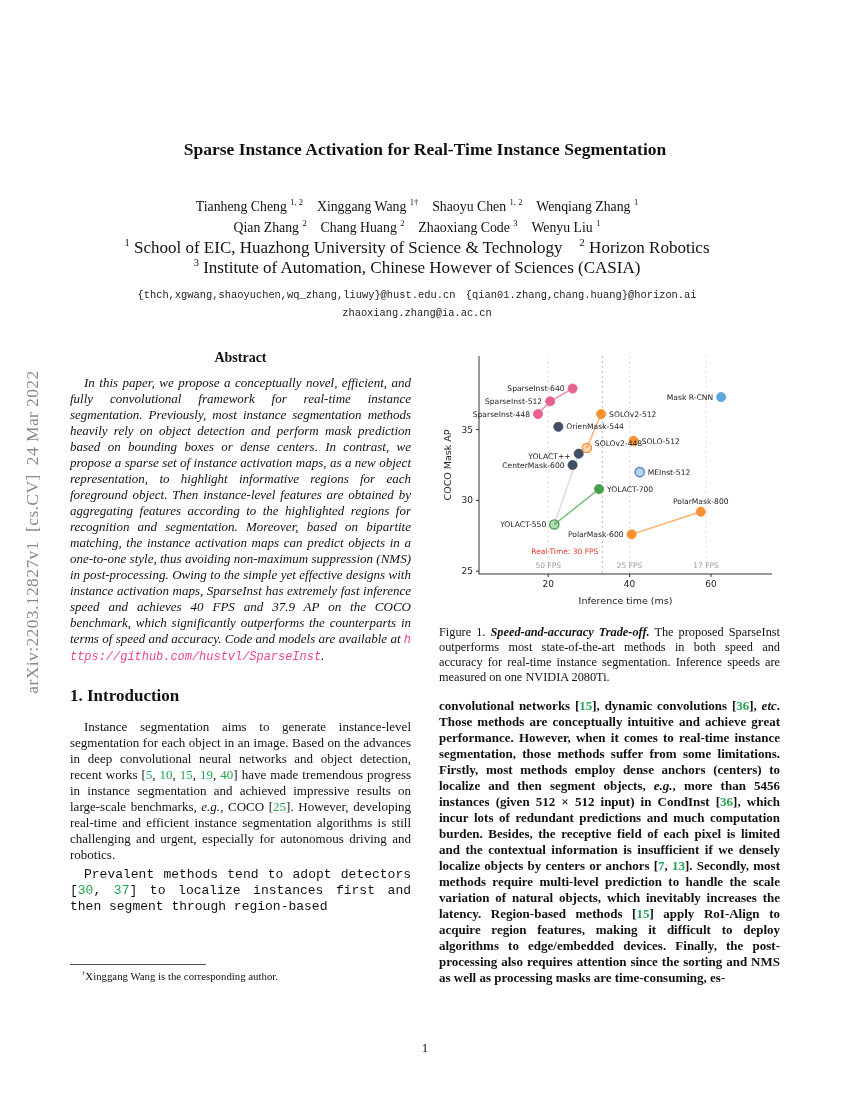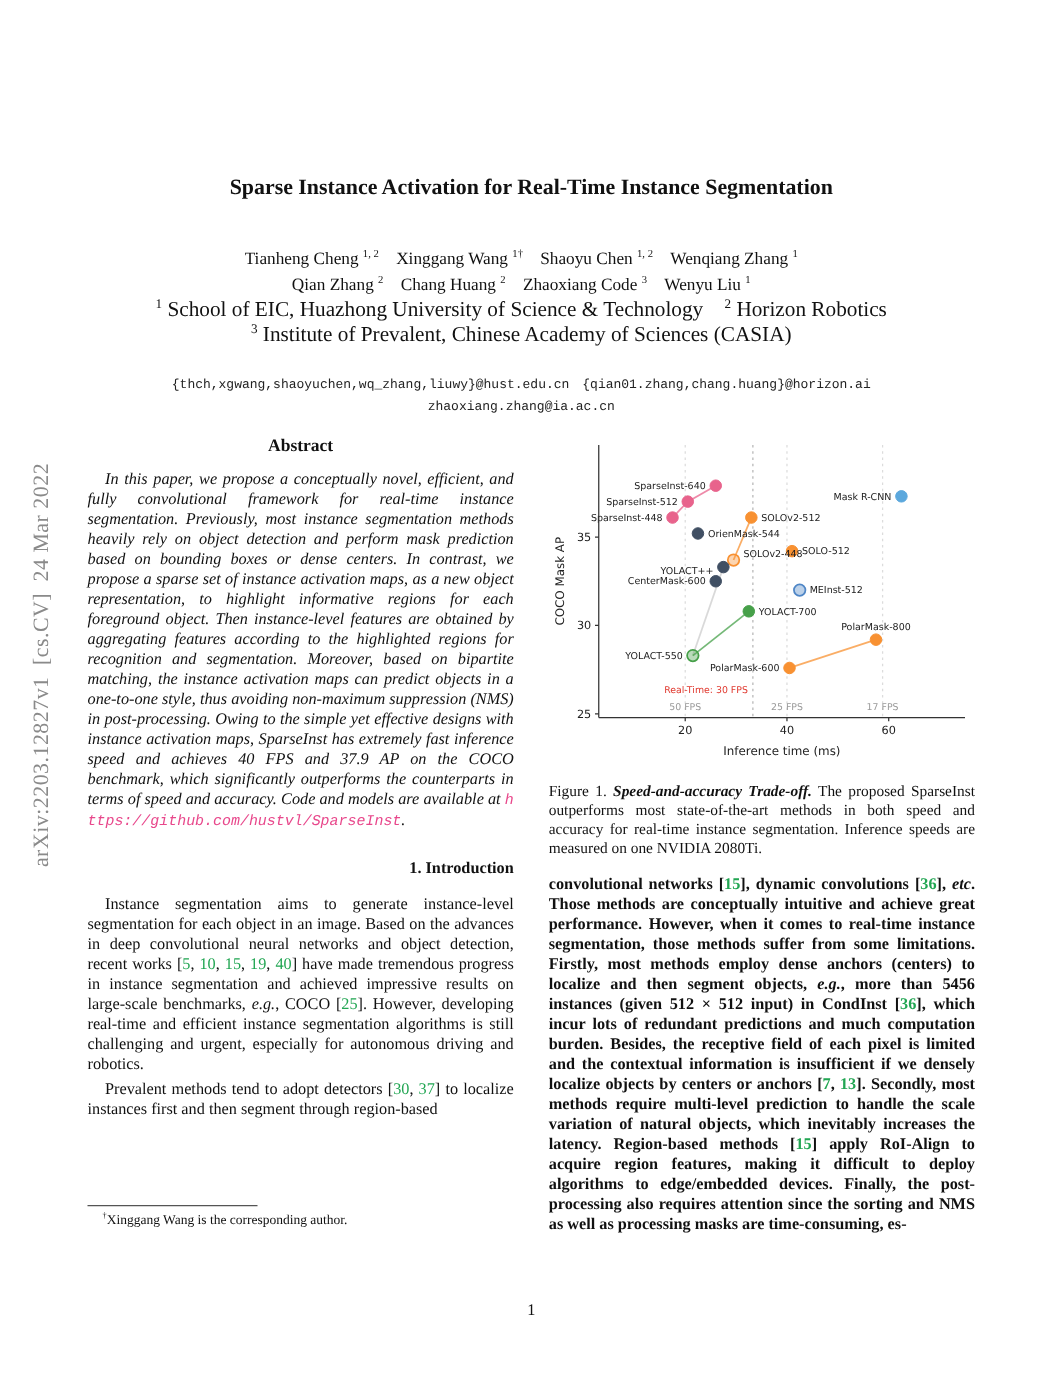--- a/index.html
+++ b/index.html
@@ -17,32 +17,32 @@
   }
 
   .title{
     position:absolute;left:70px;top:139px;width:710px;text-align:center;
     font-size:17.5px;font-weight:bold;
   }
   .authors{position:absolute;left:27px;top:196px;width:780px;text-align:center;}
   .author-line{font-size:13.8px;line-height:21px;}
   .affil-line{font-size:17px;line-height:20px;}
   .emails{font-family:"Liberation Mono",monospace;font-size:10.4px;line-height:18px;color:#222;}
-  .emails.first{margin-top:21px;}
+  .emails.first{margin-top:8px;}
 
   .col{position:absolute;width:341px;text-align:justify;}
   .col-left{left:70px;top:350px;}
   .col-right{left:439px;top:346px;}
 
   .abstract-head{text-align:center;font-size:14px;font-weight:bold;margin:0 0 9px 0;}
   .body-p{font-size:13px;line-height:16px;margin:0;}
   .abstract{font-style:italic;text-indent:14px;}
-  .section-head{font-size:13px;font-weight:bold;margin:21px 0 13px 0;text-align:right;}
+  .section-head{font-size:17px;font-weight:bold;margin:21px 0 13px 0;text-align:left;}
   .indent{text-indent:14px;}
-  .mt{margin-top:4px;}
+  .mt{margin-top:4px;font-family:Liberation Mono, monospace;}
 
   .figure{margin:0;padding:0;}
   .figcaption{font-size:12.3px;line-height:15px;text-align:justify;margin-top:9px;}
   .right-body{margin-top:13px;font-weight:bold;}
 
   .footnote{
     position:absolute;left:70px;top:964px;width:341px;
     font-size:10.8px;line-height:13px;text-align:left;
   }
   .footnote-rule{width:136px;border-top:1px solid #555;margin-bottom:5px;}
@@ -68,21 +68,21 @@
 <div class="page">
 
   <div class="arxiv">arXiv:2203.12827v1 [cs.CV] 24 Mar 2022</div>
 
   <div class="title">Sparse Instance Activation for Real-Time Instance Segmentation</div>
 
   <div class="authors">
     <div class="author-line"><span>Tianheng Cheng </span><span class="seg-sup">1, 2</span><span> </span><span>Xinggang Wang </span><span class="seg-sup">1†</span><span> </span><span>Shaoyu Chen </span><span class="seg-sup">1, 2</span><span> </span><span>Wenqiang Zhang </span><span class="seg-sup">1</span></div>
     <div class="author-line"><span>Qian Zhang </span><span class="seg-sup">2</span><span> </span><span>Chang Huang </span><span class="seg-sup">2</span><span> </span><span>Zhaoxiang Code </span><span class="seg-sup">3</span><span> </span><span>Wenyu Liu </span><span class="seg-sup">1</span></div>
     <div class="affil-line"><span class="seg-sup">1</span><span> School of EIC, Huazhong University of Science &amp; Technology </span><span class="seg-sup">2</span><span> Horizon Robotics</span></div>
-    <div class="affil-line"><span class="seg-sup">3</span><span> Institute of Prevalent, Chinese Academy of Sciences (CASIA)</span></div>
+    <div class="affil-line"><span class="seg-sup">3</span><span> Institute of Automation, Chinese However of Sciences (CASIA)</span></div>
     <div class="emails first">{thch,xgwang,shaoyuchen,wq_zhang,liuwy}@hust.edu.cn {qian01.zhang,chang.huang}@horizon.ai</div>
     <div class="emails">zhaoxiang.zhang@ia.ac.cn</div>
   </div>
 
   <div class="col col-left">
     <div class="abstract-head">Abstract</div>
     <p class="body-p abstract"><span>In this paper, we propose a conceptually novel, efficient, and fully convolutional framework for real-time instance segmentation. Previously, most instance segmentation methods heavily rely on object detection and perform mask prediction based on bounding boxes or dense centers. In contrast, we propose a sparse set of instance activation maps, as a new object representation, to highlight informative regions for each foreground object. Then instance-level features are obtained by aggregating features according to the highlighted regions for recognition and segmentation. Moreover, based on bipartite matching, the instance activation maps can predict objects in a one-to-one style, thus avoiding non-maximum suppression (NMS) in post-processing. Owing to the simple yet effective designs with instance activation maps, SparseInst has extremely fast inference speed and achieves 40 FPS and 37.9 AP on the COCO benchmark, which significantly outperforms the counterparts in terms of speed and accuracy. Code and models are available at </span><span class="seg-link">https://github.com/hustvl/SparseInst</span><span>.</span></p>
     <div class="section-head">1. Introduction</div>
     <p class="body-p indent"><span>Instance segmentation aims to generate instance-level segmentation for each object in an image.  Based on the advances in deep convolutional neural networks and object detection, recent works [</span><span class="seg-cite">5</span><span>, </span><span class="seg-cite">10</span><span>, </span><span class="seg-cite">15</span><span>, </span><span class="seg-cite">19</span><span>, </span><span class="seg-cite">40</span><span>] have made tremendous progress in instance segmentation and achieved impressive results on large-scale benchmarks, </span><span class="seg-it">e.g.</span><span>, COCO [</span><span class="seg-cite">25</span><span>]. However, developing real-time and efficient instance segmentation algorithms is still challenging and urgent, especially for autonomous driving and robotics.</span></p>
     <p class="body-p indent mt"><span>Prevalent methods tend to adopt detectors [</span><span class="seg-cite">30</span><span>, </span><span class="seg-cite">37</span><span>] to localize instances first and then segment through region-based</span></p>

